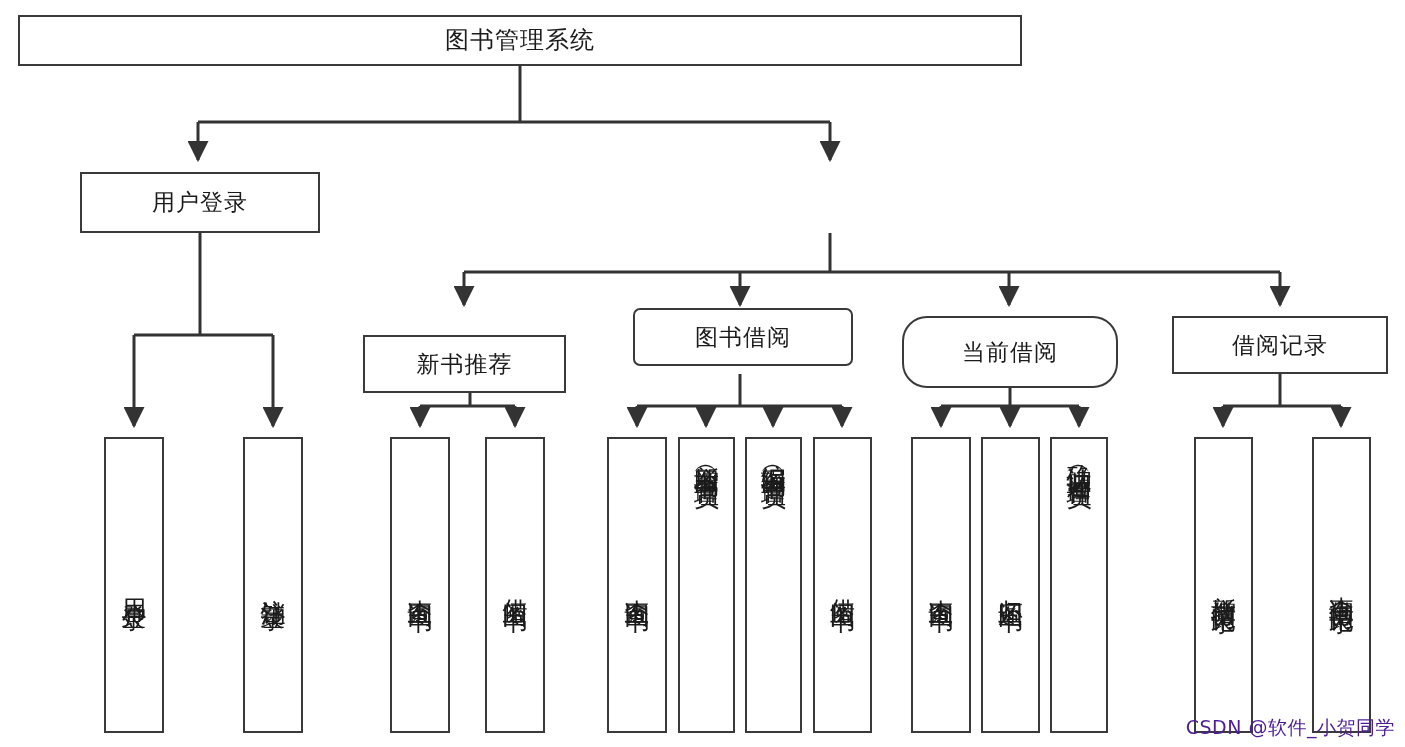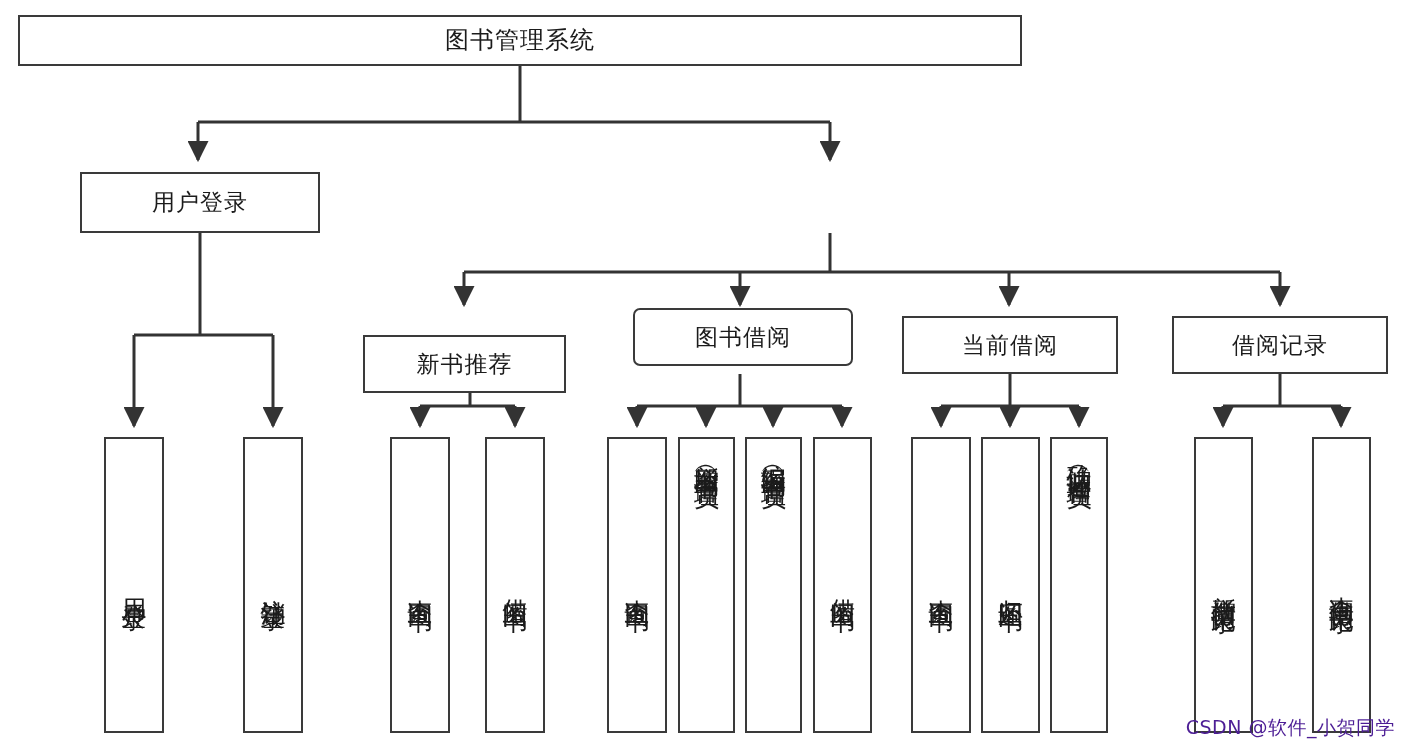--- a/index.html
+++ b/index.html
@@ -119,21 +119,21 @@
   <div class="node horiz" style="left:80px;top:172px;width:240px;height:61px;">
     <span class="label">用户登录</span>
   </div>
 
   <div class="node horiz" style="left:363px;top:316px;width:203px;height:58px;margin-top:19px;">
     <span class="label">新书推荐</span>
   </div>
   <div class="node horiz" style="left:633px;top:308px;width:220px;height:58px;border-radius:7px;">
     <span class="label">图书借阅</span>
   </div>
-  <div class="node horiz" style="left:902px;top:316px;width:216px;height:58px;">
+  <div class="node horiz" style="left:902px;top:316px;width:216px;height:72px;border-radius:25px;">
     <span class="label">当前借阅</span>
   </div>
   <div class="node horiz" style="left:1172px;top:316px;width:216px;height:58px;">
     <span class="label">借阅记录</span>
   </div>
 
   <div class="node vert mid" style="left:104px;top:437px;width:60px;height:296px;">
     <span class="label">用户登录</span>
   </div>
   <div class="node vert mid" style="left:243px;top:437px;width:60px;height:296px;">

